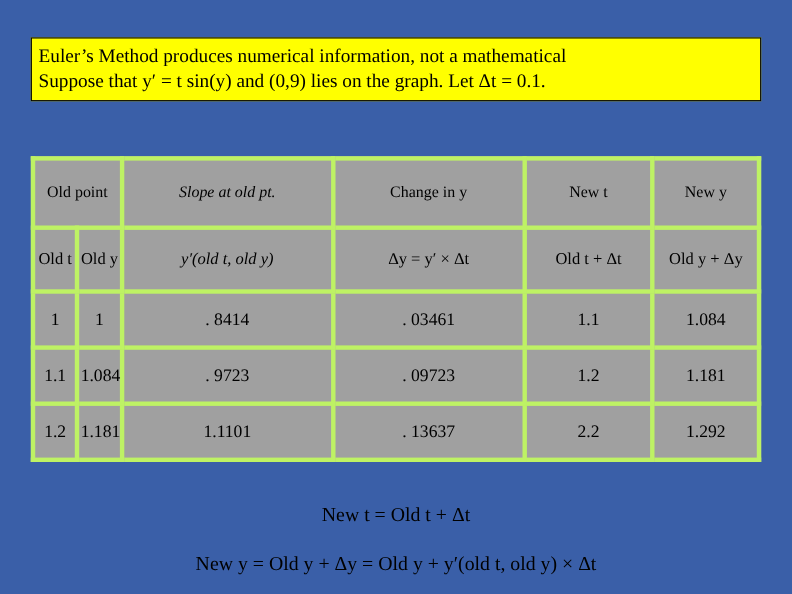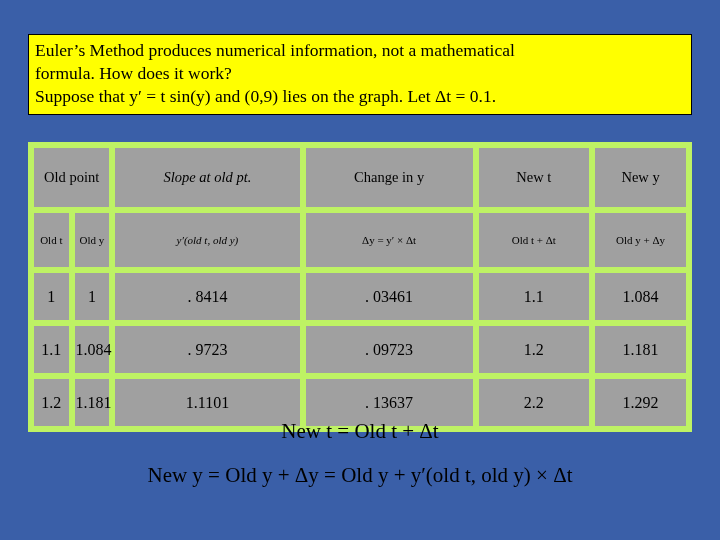--- a/index.html
+++ b/index.html
@@ -46,65 +46,65 @@
     top: 142px;
     width: 664px;
   }
   table.main {
     border-collapse: collapse;
     width: 664px;
     background: #a0a0a0;
     table-layout: fixed;
   }
   table.main td {
-    border: 6px solid #bef264;
+    border: 4px solid #bef264;
     text-align: center;
     vertical-align: middle;
     color: #000000;
     font-family: "Liberation Serif", serif;
     font-size: 15px;
   }
   tr.head-row td {
     height: 57px;
     font-size: 14.5px;
   }
   tr.sub-row td {
     height: 52px;
-    font-size: 11px;
+    font-size: 15px;
   }
   tr.data-row td {
     height: 45px;
     font-size: 16px;
   }
   .col-a { width: 70px; }
   .col-b { width: 72px; }
   .col-c { width: 175px; font-style: italic; }
   .col-d { width: 158px; margin-top: 32px; }
   .col-e { width: 104px; margin-top: 8px; }
   .col-f { width: 85px; }
   .footer {
     position: absolute;
     left: 0;
     width: 720px;
     text-align: center;
     color: #000000;
     font-family: "Liberation Serif", serif;
-    font-size: 21px;
+    font-size: 18px;
+    margin-top: 39px;
   }
   .footer-1 { top: 419px; }
   .footer-2 { top: 463px; }
 </style>
 </head>
 <body>
 
 <div class="slide">
 
   <div class="yellow-box">
     <p>Euler’s Method produces numerical information, not a mathematical</p>
-    <p>formula. How does it work?</p>
     <p>Suppose that y′ = t sin(y) and (0,9) lies on the graph. Let Δt = 0.1.</p>
   </div>
 
   <div class="tbl-wrap">
     <table class="main">
       <tbody>
           <tr class="head-row">
         <td class="col-a" colspan="2">Old point</td>
         <td class="col-c">Slope at old pt.</td>
         <td class="col-d">Change in y</td>

